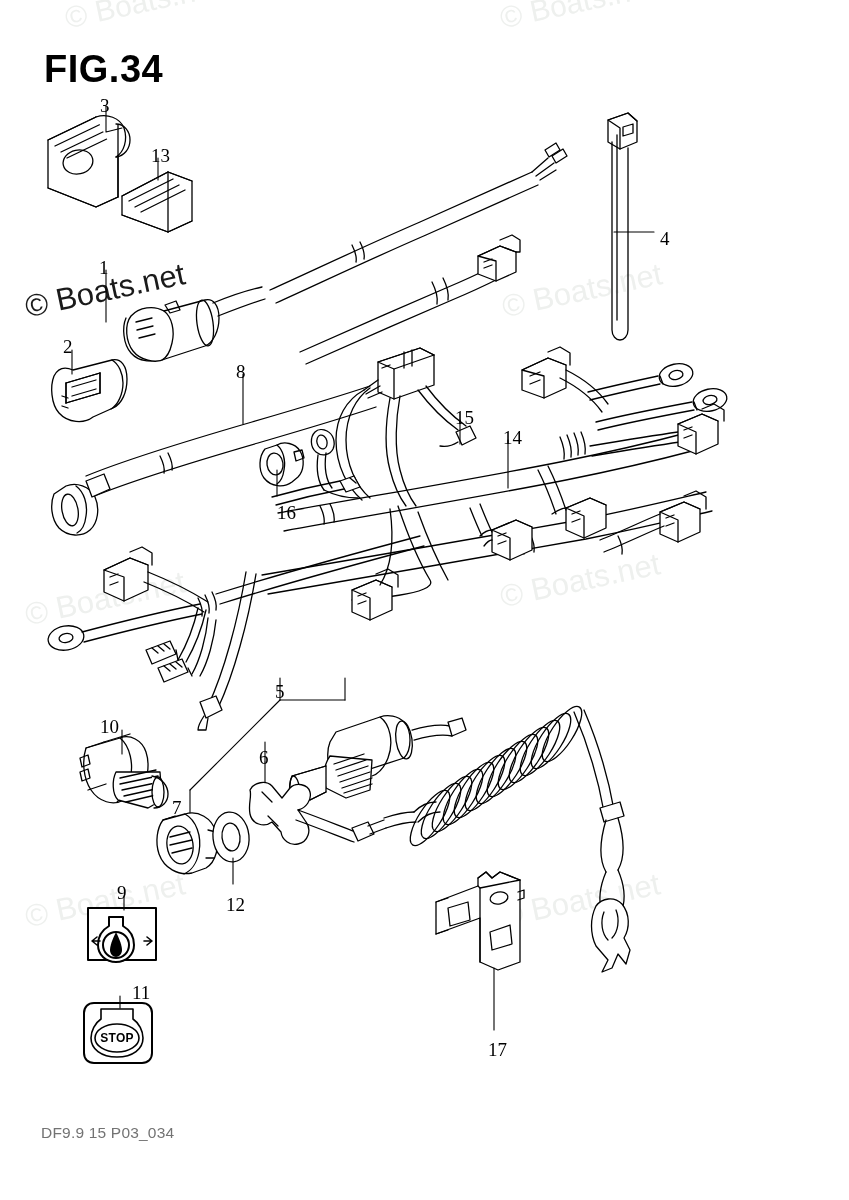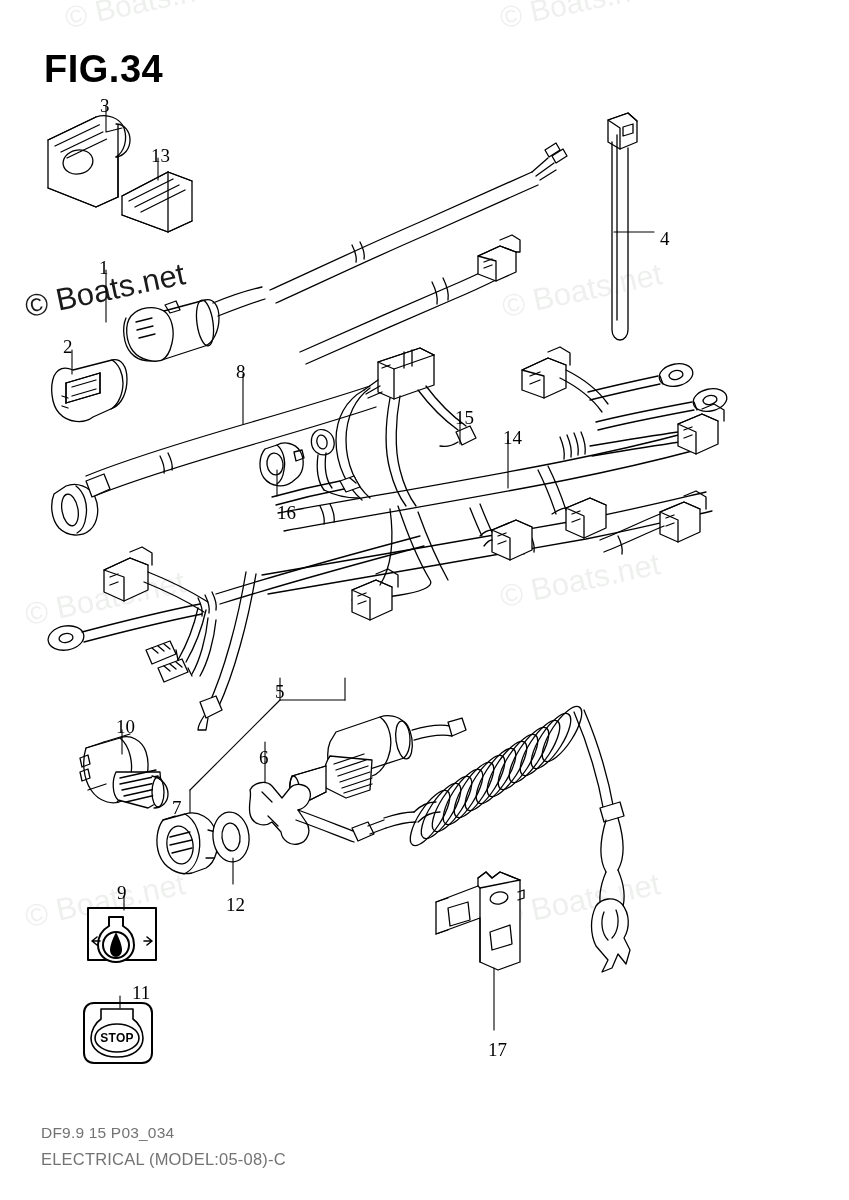--- a/index.html
+++ b/index.html
@@ -494,26 +494,25 @@
       <div class="callout" style="left: 63px; top: 337px;">2</div>
       <div class="callout" style="left: 660px; top: 229px;">4</div>
       <div class="callout" style="left: 236px; top: 362px;">8</div>
       <div class="callout" style="left: 455px; top: 408px;">15</div>
       <div class="callout" style="left: 503px; top: 428px;">14</div>
       <div class="callout" style="left: 270px; top: 503px; margin-left: 7px;">16</div>
       <div class="callout" style="left: 275px; top: 682px;">5</div>
       <div class="callout" style="left: 259px; top: 748px;">6</div>
       <div class="callout" style="left: 172px; top: 798px;">7</div>
       <div class="callout" style="left: 226px; top: 895px;">12</div>
-      <div class="callout" style="left: 116px; top: 717px;">10</div>
+      <div class="callout" style="left: 100px; top: 717px;">10</div>
       <div class="callout" style="left: 117px; top: 883px;">9</div>
       <div class="callout" style="left: 132px; top: 983px;">11</div>
       <div class="callout" style="left: 488px; top: 1040px;">17</div>
     </div>
 
   <div style="position:absolute;left:117px;top:1038px;transform:translate(-50%,-50%);
               font-family:'Liberation Sans',sans-serif;font-size:12px;font-weight:bold;
               letter-spacing:0.3px;color:#000;">STOP</div>
 
   <div class="footer-line" id="footer-code">DF9.9 15 P03_034</div>
-  <div class="footer-line" id="footer-desc">ELECTRICAL (MODEL:05-08)-C</div>
 
 </div>
 
 </body></html>

